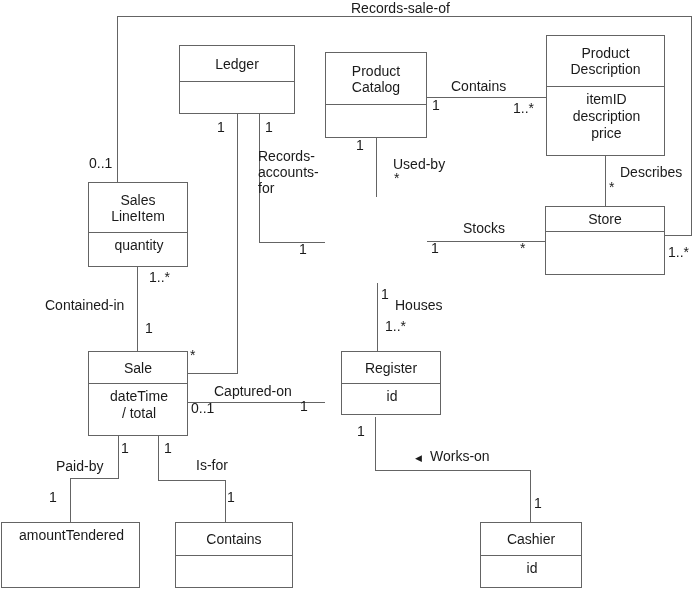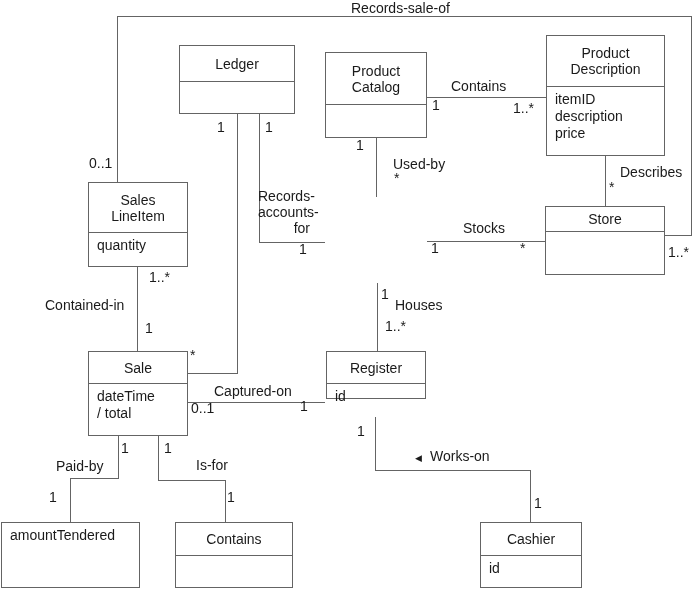--- a/index.html
+++ b/index.html
@@ -13,24 +13,24 @@
   .cls {
     position:absolute; box-sizing:border-box; background:#fff;
     border:1px solid #646464;
   }
   .cls-name {
     box-sizing:border-box; display:flex; align-items:center; justify-content:center;
     border-bottom:1px solid #646464; text-align:center; white-space:pre-line;
     line-height:16px;
   }
   .cls-attrs {
-    white-space:pre-line; line-height:17px; padding:4px 6px 0 8px; text-align:left;
+    white-space:pre-line; line-height:17px; padding:4px 6px 0 8px; text-align:center;
   }
   .lbl { position:absolute; line-height:16px; white-space:pre-line; }
-  .lbl.center { text-align:right;margin-top:40px; }
+  .lbl.center { text-align:left; }
   .mult { position:absolute; line-height:15px; white-space:nowrap; }
   .dir-arrow { position:absolute; font-size:9px; line-height:10px; }
 </style>
 </head>
 <body>
 
 <div class="stage">
 
   <svg class="edges" width="700" height="593">
     <polyline points="117,182 117,16 691,16 691,235 665,235"></polyline>
@@ -78,21 +78,21 @@
     <div class="cls-name" style="height:25px">Store</div>
     <div class="cls-attrs"></div>
   </div>
 
   <div class="cls" style="left:88px;top:351px;width:100px;height:85px">
     <div class="cls-name" style="height:32px">Sale</div>
     <div class="cls-attrs">dateTime
 / total</div>
   </div>
 
-  <div class="cls" style="left:326px;top:351px;width:100px;height:48px">
+  <div class="cls" style="left:341px;top:351px;width:100px;height:64px">
     <div class="cls-name" style="height:32px">Register</div>
     <div class="cls-attrs">id</div>
   </div>
 
   <div class="cls" style="left:1px;top:522px;width:139px;height:66px">
     <div class="cls-attrs">amountTendered</div>
   </div>
 
   <div class="cls" style="left:175px;top:522px;width:118px;height:66px">
     <div class="cls-name" style="height:33px">Contains</div>

